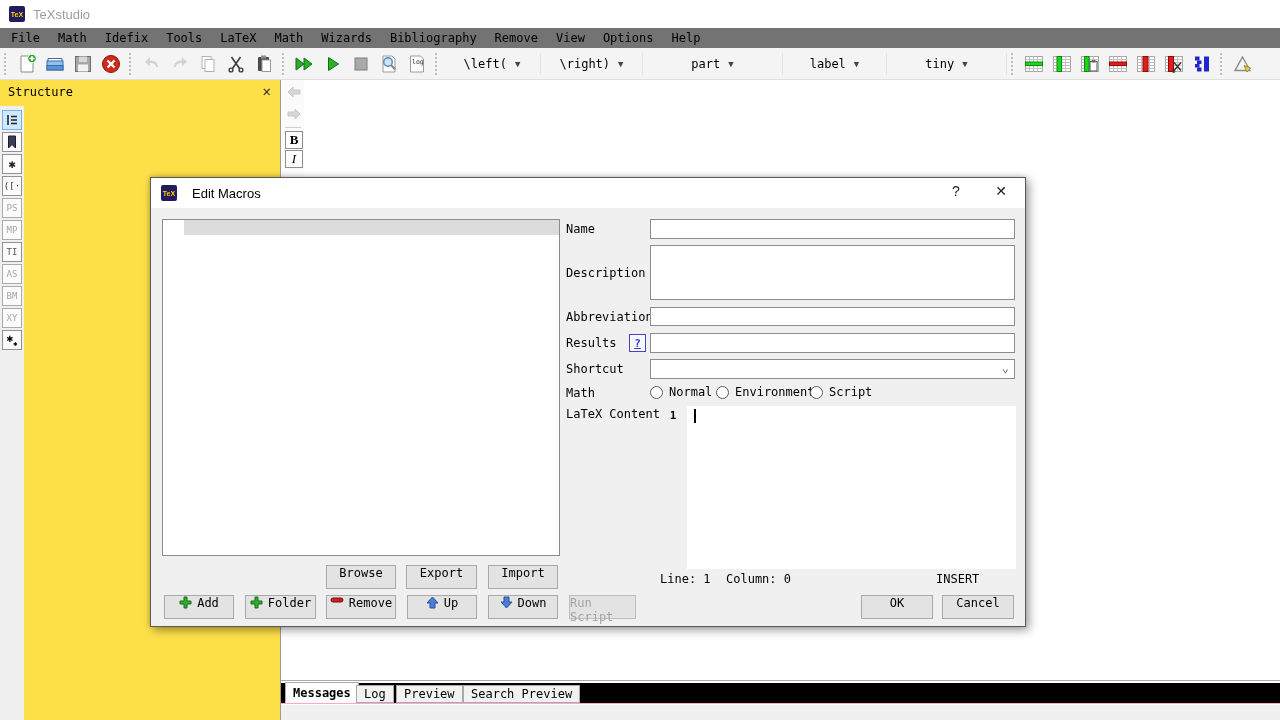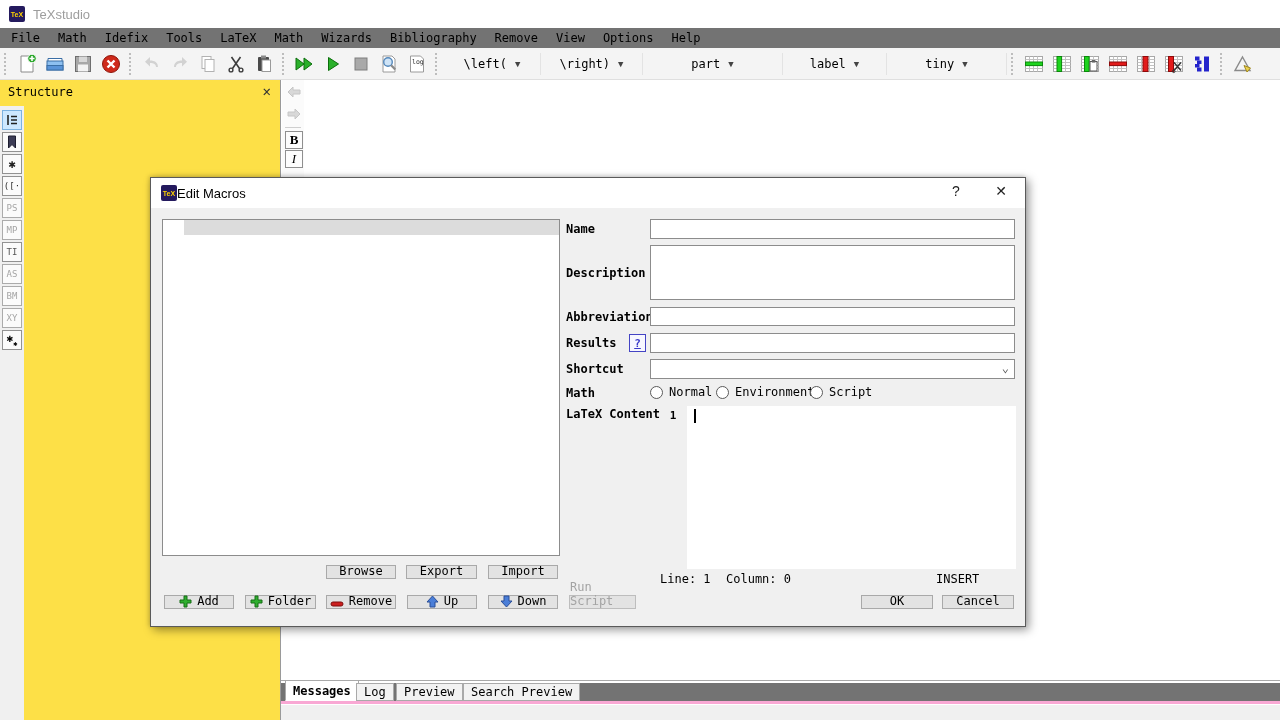--- a/index.html
+++ b/index.html
@@ -35,52 +35,52 @@
 
   
   .edtoolbar { left:282px; top:80px; width:22px; height:110px; background:#fbfbfb; }
   .edtb-i { width:20px; height:20px; margin:2px 0 2px 2px; display:flex; align-items:center; justify-content:center; }
   .edtb-sep { width:16px; border-top:1px solid #cfcfcf; margin:3px 0 3px 3px; }
   .fmtbtn { width:18px; height:18px; margin:1px 0 1px 3px; background:#fdfdfd; border:1px solid #8f8f8f; display:flex; align-items:center; justify-content:center; font-family:"Liberation Serif",serif; font-size:13px; }
   .fmtbtn.it { font-style:italic; }
 
   
   .btm-split { left:281px; top:680px; width:999px; height:1px; background:#a9a9a9; }
-  .tabbar { left:281px; top:683px; width:999px; height:21px; background:#737373; border-bottom:3px solid #f9a8d4; }
+  .tabbar { left:281px; top:683px; width:999px; height:21px; background:#000000; border-bottom:1px solid #f9a8d4; }
   .tab { position:absolute; bottom:0; border:1px solid #a9a9a9; background:#f2f2f2; height:18px; display:flex; align-items:center; padding:0 7px; }
   .tab.active { background:#fff; height:21px; border-bottom:1px solid #fff; font-weight:bold; }
   .btm-strip { left:281px; top:705px; width:999px; height:15px; background:#f0f0f0; }
 
   
   .dialog { left:150px; top:177px; width:876px; height:450px; background:#f0f0f0; border:1px solid #5a5a5a; box-shadow:3px 3px 9px rgba(0,0,0,.40), -1px -1px 4px rgba(0,0,0,.15); }
   .dlg-title { position:absolute; left:0; top:0; width:100%; height:30px; background:#fff; display:flex; align-items:center; }
-  .dlg-title .txt { font:13px "Liberation Sans",sans-serif; margin-left:0; }
+  .dlg-title .txt { font:13px "Liberation Sans",sans-serif; margin-left:15px; }
   .dlg-title .appicon { margin:0 0 0 10px; }
   .dlg-help { position:absolute; left:795px; top:5px; width:20px; height:20px; text-align:center; font:14px "Liberation Sans",sans-serif; color:#222; }
   .dlg-close { position:absolute; left:840px; top:5px; width:20px; height:20px; text-align:center; font:14px "Liberation Sans",sans-serif; color:#222; }
 
   .macrolist { position:absolute; left:11px; top:41px; width:398px; height:337px; background:#fff; border:1px solid #8c8c8c; }
   .macrolist .hdr { position:absolute; left:21px; top:0; right:0; height:15px; background:#dcdcdc; }
 
-  .flabel { position:absolute; left:415px; height:14px; line-height:14px;font-weight:bold; }
+  .flabel { position:absolute; left:415px; height:14px; line-height:14px; }
   .tinput { position:absolute; left:499px; width:365px; background:#fff; border:1px solid #8c8c8c; font:12px "DejaVu Sans Mono",monospace; padding:1px 3px; outline:none; }
   .helpbtn { position:absolute; left:478px; top:156px; width:17px; height:18px; background:#f7f7ff; border:1px solid #4444c4; color:#3a3ac8; text-decoration:underline; font-weight:bold; display:flex; align-items:center; justify-content:center; font-size:11px; }
   .shortcutbox { position:absolute; left:499px; top:181px; width:365px; height:20px; background:#fff; border:1px solid #8c8c8c; }
   .shortcutbox .chev { position:absolute; right:5px; top:1px; font-size:12px; color:#555; }
 
   .radio { position:absolute; top:208px; width:13px; height:13px; border:1px solid #5a5a5a; border-radius:50%; background:#fff; }
   .radiolab { position:absolute; top:207px; height:15px; line-height:15px; }
 
   .lnum { position:absolute; left:512px; top:231px; width:20px; text-align:center; font-weight:bold; font-size:11px; }
   .lcedit { position:absolute; left:536px; top:228px; width:329px; height:163px; background:#fff; }
   .caret { position:absolute; left:7px; top:3px; width:2px; height:14px; background:#000; }
 
   .stat { position:absolute; top:394px; height:14px; line-height:14px; }
 
-  .btn { position:absolute; height:14px; background:#e3e3e3; border:1px solid #a9a9a9; font:12px "DejaVu Sans Mono",monospace; display:flex; align-items:flex-end; justify-content:center; gap:5px; padding:0; }
+  .btn { position:absolute; height:24px; background:#e3e3e3; border:1px solid #a9a9a9; font:12px "DejaVu Sans Mono",monospace; display:flex; align-items:flex-start; justify-content:center; gap:5px; padding:0; }
   .btn.disabled { color:#a3a3a3; border-color:#bdbdbd; background:#e3e3e3; }
 
   svg { display:block; }
 </style>
 </head>
 <body>
 
 <div class="abs titlebar">
   <div class="appicon">TeX</div>
   <div class="apptitle">TeXstudio</div>

